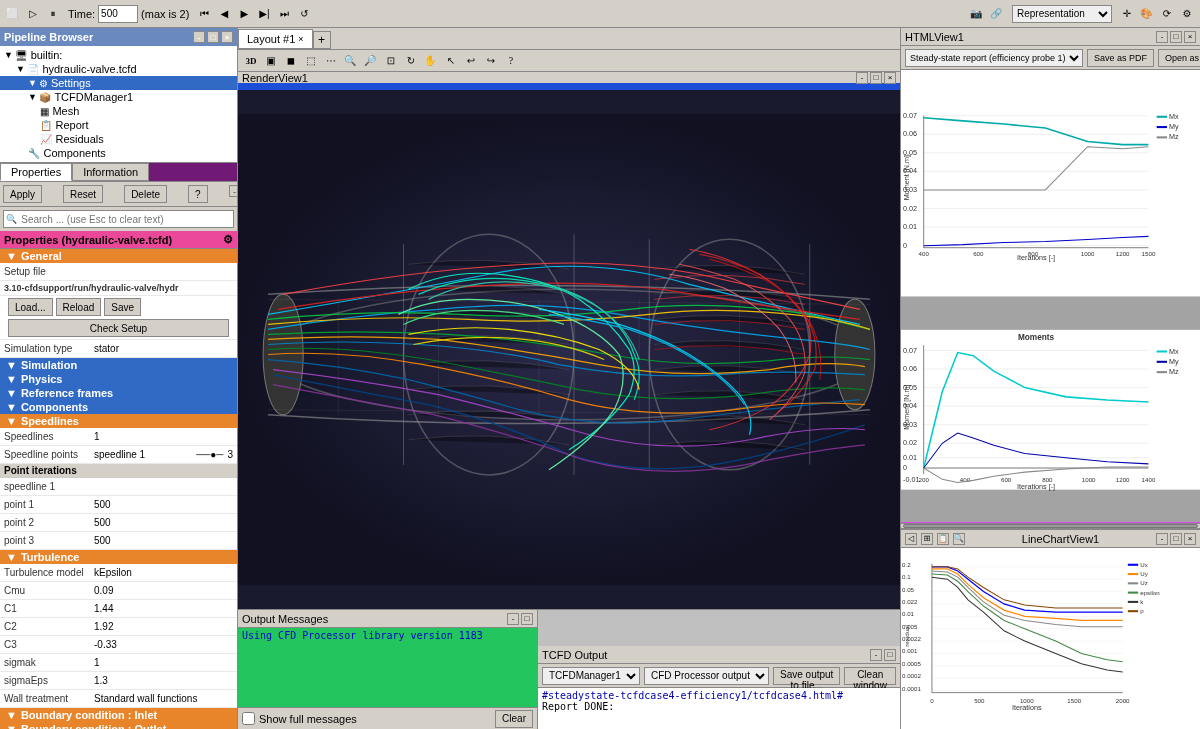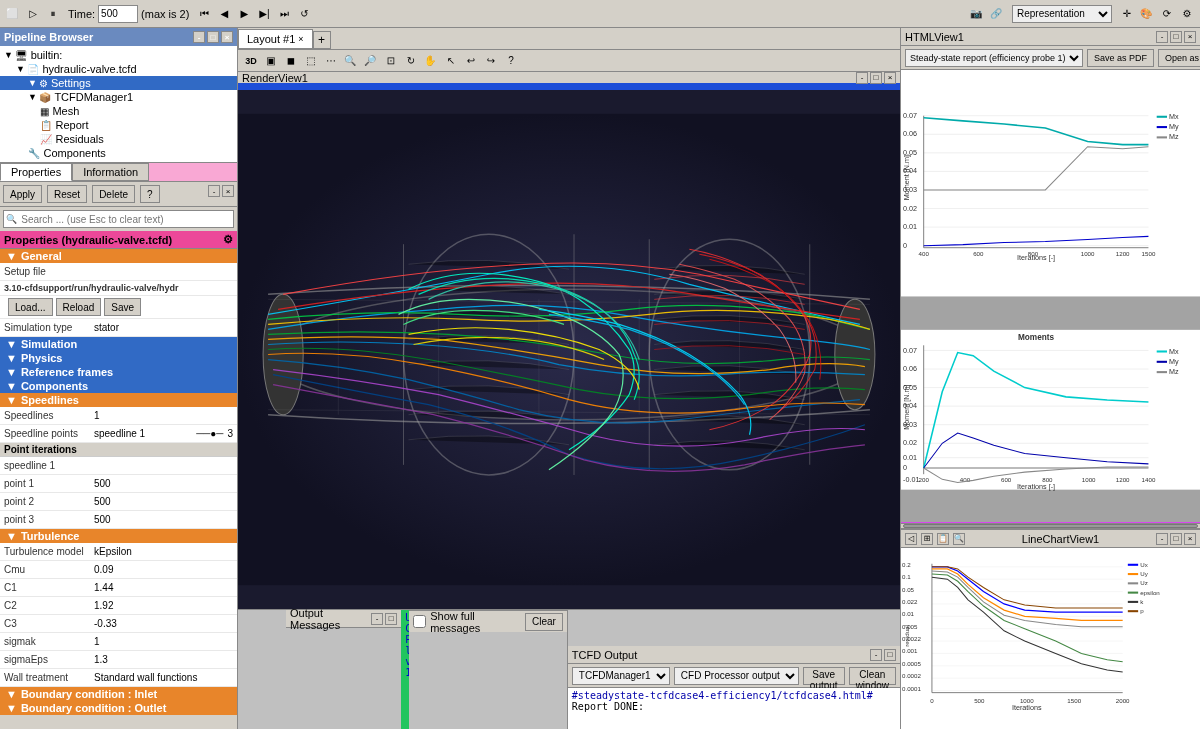--- a/index.html
+++ b/index.html
@@ -106,35 +106,35 @@
     .tree-icon { margin-right: 3px; font-size: 10px; }
 
     
     .properties-panel {
       flex: 1;
       overflow-y: auto;
       font-size: 11px;
     }
     .props-tabs {
       display: flex;
-      background: #f9a8d4;
+      background: #701a75;
       border-bottom: 1px solid #888;
     }
     .props-tab {
       padding: 2px 10px;
       cursor: pointer;
       border: 1px solid #888;
       background: #d4d0c8;
       font-size: 11px;
     }
     .props-tab.active { background: white; border-bottom: 1px solid white; }
 
     .props-toolbar {
       display: flex;
-      gap: 5px;
+      gap: 21px;
       padding: 3px;
       background: #d4d0c8;
       border-bottom: 1px solid #888;
     }
     .props-btn {
       background: #d4d0c8;
       border: 1px solid #888;
       padding: 1px 6px;
       font-size: 10px;
       cursor: pointer;
@@ -207,21 +207,21 @@
       height: 22px;
       background: #d4d0c8;
       border-bottom: 1px solid #888;
       display: flex;
       align-items: center;
       padding: 0 4px;
       gap: 2px;
     }
     .view-toolbar-icon {
       width: 18px; height: 18px; display: flex; align-items: center; justify-content: center;
-      font-size: 10px; cursor: pointer; border: 1px solid transparent;
+      font-size: 10px; cursor: pointer; border: 1px solid transparent; font-family: Liberation Serif, serif;
     }
 
     
     .render-view-container {
       flex: 1;
       display: flex;
       flex-direction: column;
       min-height: 0;
     }
     .render-view-header {
@@ -246,22 +246,21 @@
     .bottom-panels {
       height: 120px;
       display: flex;
       border-top: 1px solid #888;
     }
 
     .output-messages {
       width: 300px;
       border-right: 1px solid #888;
       display: flex;
-      flex-direction: row;
-      margin-left: 48px;
+      flex-direction: column;
     }
     .output-header {
       background: #d4d0c8;
       border-bottom: 1px solid #888;
       padding: 1px 4px;
       display: flex;
       justify-content: space-between;
       align-items: center;
       height: 18px;
     }
@@ -552,20 +551,21 @@
       </div>
 
       <div class="prop-row">
         <span class="prop-label">Setup file</span>
       </div>
       <div style="background:white; padding:2px 4px; font-size:9px; color:#333; overflow:hidden; text-overflow:ellipsis; white-space:nowrap; border-bottom:1px solid #e8e8e8;font-weight:bold;">3.10-cfdsupport/run/hydraulic-valve/hydr</div>
       <div style="background:white; padding:2px 8px; display:flex; gap:3px; flex-wrap:wrap; border-bottom:1px solid #e8e8e8;">
         <button class="props-btn">Load...</button>
         <button class="props-btn">Reload</button>
         <button class="props-btn">Save</button>
+        <button class="props-btn" style="width:100%">Check Setup</button>
       </div>
 
       <div class="prop-row">
         <span class="prop-label">Simulation type</span>
         <span class="prop-value">stator</span>
       </div>
 
       <div class="blue-section">
         <span>▼</span>
         <span>Simulation</span>

